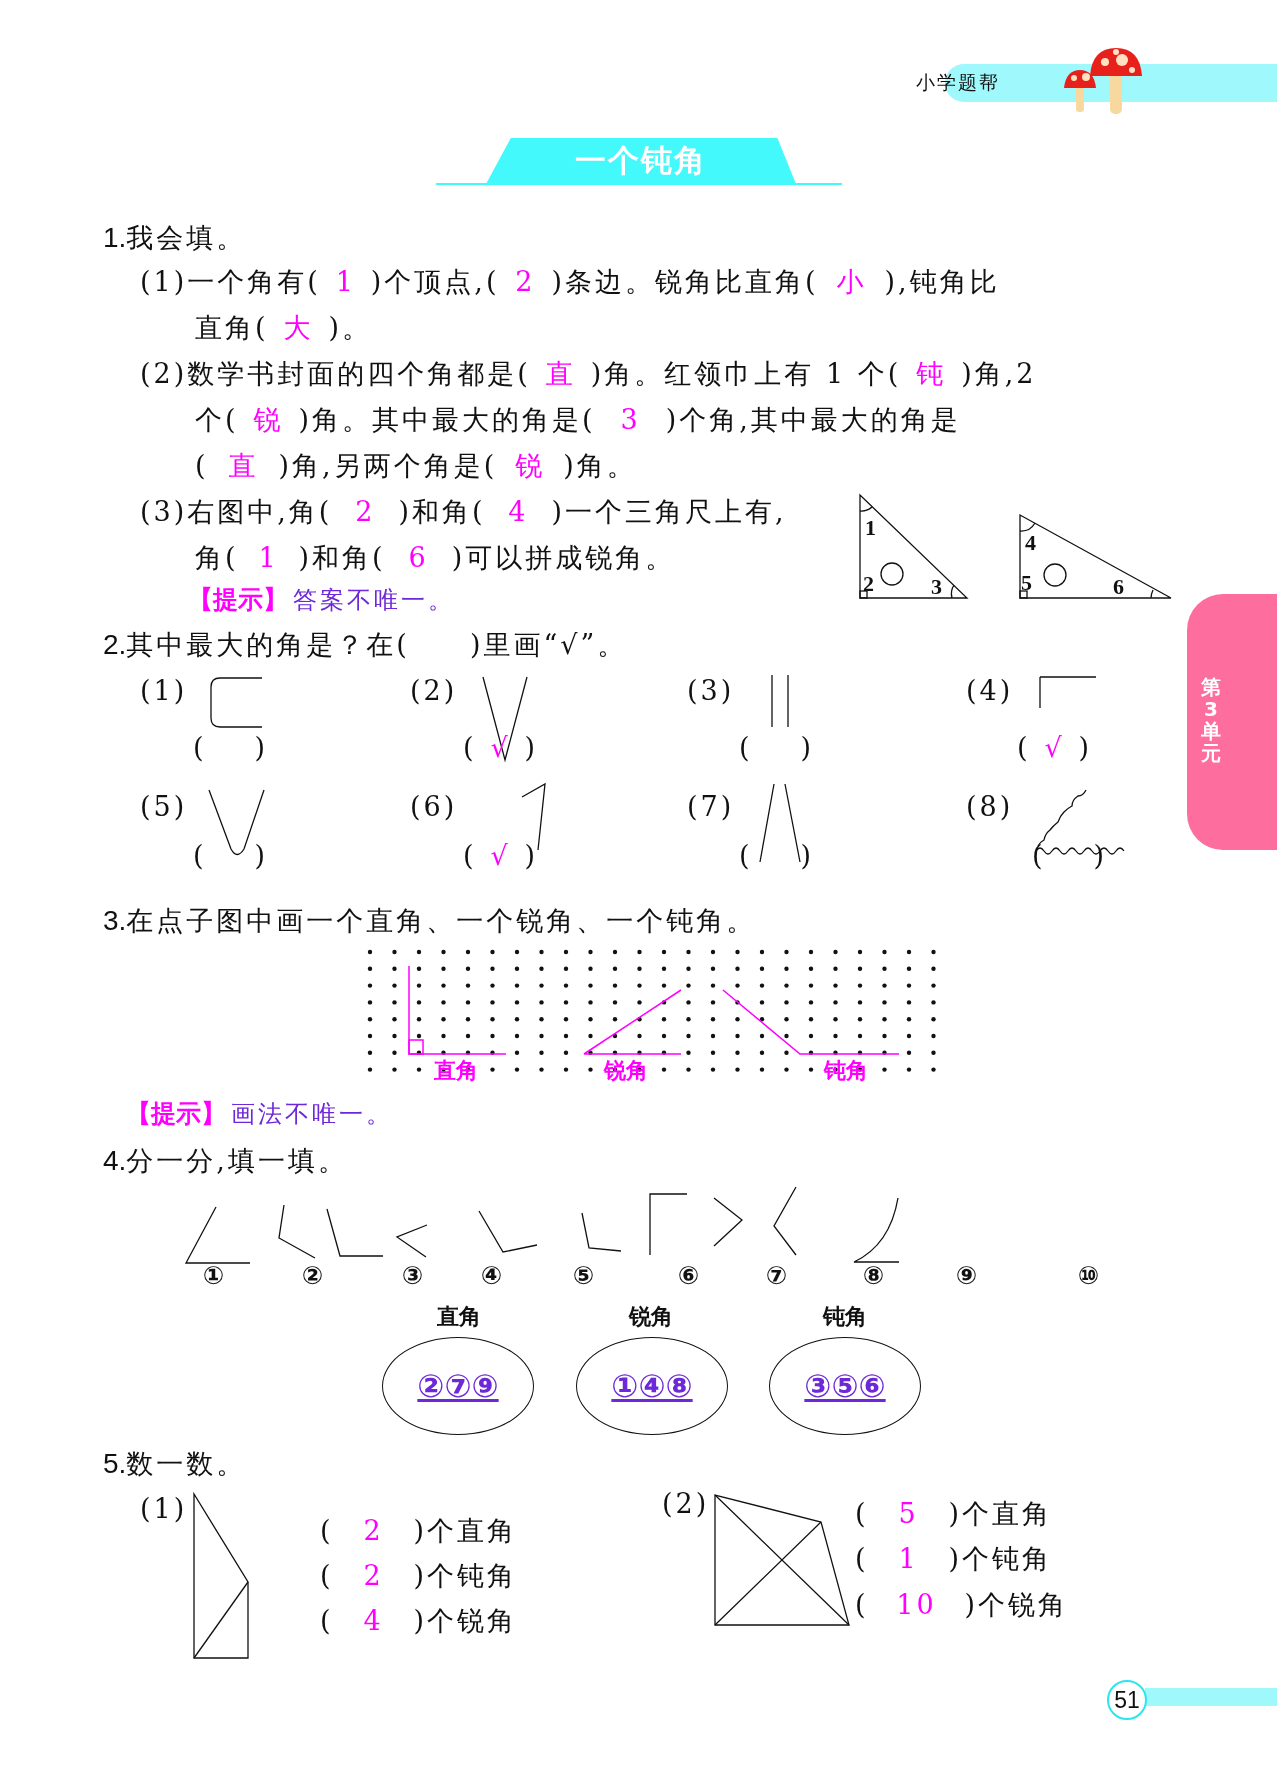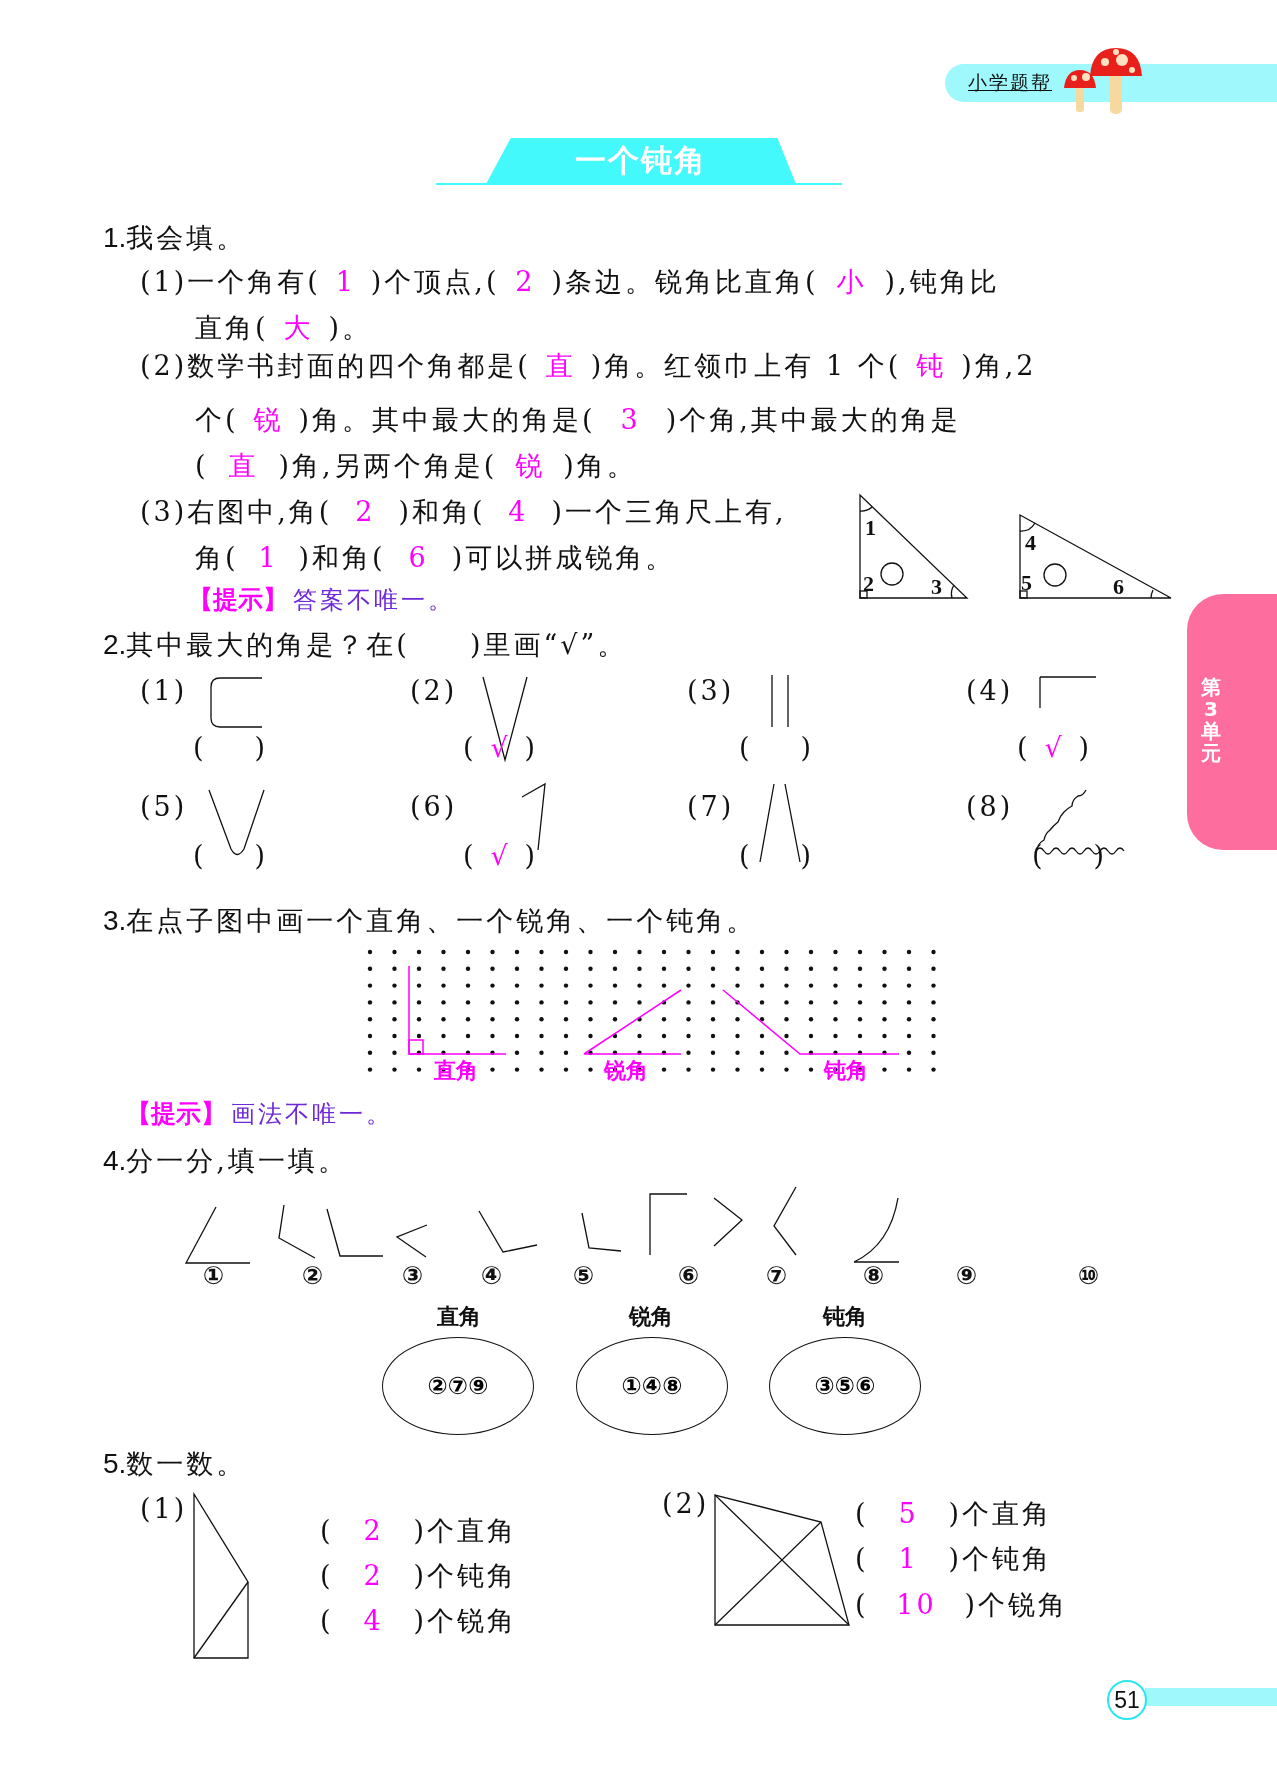--- a/index.html
+++ b/index.html
@@ -6,32 +6,32 @@
   body { width:1277px; height:1773px; position:relative; overflow:hidden;
          font-family:"DejaVu Serif", "Liberation Serif", serif; color:#111; }
   .abs { position:absolute; }
   .sans { font-family:"DejaVu Sans", "Liberation Sans", sans-serif; }
   .ans { color:#ff00ff; }
   .txt { font-size:27px; letter-spacing:3px; white-space:nowrap; }
   .qtitle { font-size:27px; letter-spacing:3px; white-space:nowrap; }
   .qnum { font-family:"Liberation Sans", sans-serif; font-size:28px; letter-spacing:0; }
   .paren { display:inline-block; text-align:center; }
   .brand-pill { left:945px; top:64px; width:340px; height:38px; background:#9ff8fb; border-radius:19px 0 0 19px; }
-  .brand-text { left:968px; top:70px; font-size:19px; letter-spacing:2px; font-family:"DejaVu Sans", sans-serif; color:#111;text-decoration:underline; }
+  .brand-text { left:916px; top:70px; font-size:19px; letter-spacing:2px; font-family:"DejaVu Sans", sans-serif; color:#111; }
   .title-tab { left:486px; top:138px; width:310px; height:46px; background:#44f9fb;
                clip-path: polygon(8% 0, 94% 0, 100% 100%, 0 100%); border-radius:14px 14px 0 0; }
   .title-line { left:436px; top:183px; width:406px; height:2px; background:#44f9fb; }
   .title-text { left:486px; top:140px; width:310px; text-align:center; font-size:31px; color:#fff; font-weight:bold; letter-spacing:2px; }
   .side-tab { left:1187px; top:594px; width:90px; height:256px; background:#fd6e9f; border-radius:36px 0 0 36px; }
   .side-text { left:1187px; top:676px; width:48px; text-align:center; color:#fff; font-weight:bold; font-size:20px; line-height:22px; }
   .hint-label { color:#ff00ff; font-family:"DejaVu Sans", sans-serif; font-size:25px; font-weight:bold; }
   .hint-text { color:#6d28d9; font-size:24px; letter-spacing:3px; }
   .fig { position:absolute; }
   .circled { font-family:"DejaVu Sans", sans-serif; font-size:25px; font-weight:bold; }
-  .ellipse-box { position:absolute; width:150px; height:96px; border:1.5px solid #111; border-radius:50%; text-align:center; line-height:96px; color:#000000; font-size:24px; font-weight:bold; font-family:"DejaVu Sans", sans-serif; }
+  .ellipse-box { position:absolute; width:150px; height:96px; border:1.5px solid #111; border-radius:50%; text-align:center; line-height:96px; color:#6d28d9; font-size:32px; font-weight:bold; font-family:"DejaVu Sans", sans-serif;text-decoration:underline; }
   .cat-label { position:absolute; font-family:"DejaVu Sans", sans-serif; font-weight:bold; font-size:22px; }
   .page-circle { left:1107px; top:1680px; width:36px; height:36px; border:2px solid #2be6ef; border-radius:50%; background:#fff; text-align:center; line-height:36px; font-family:"Liberation Sans", sans-serif; font-size:23px; }
   .page-bar { left:1145px; top:1688px; width:132px; height:18px; background:#9ff8fb; }
 </style>
 </head>
 <body>
 
 <div class="abs brand-pill"></div>
 <div class="abs brand-text">小学题帮</div>
 <svg class="abs" style="left:1060px;top:44px" width="86" height="72">
@@ -63,21 +63,21 @@
   <span class="qnum">1.</span><span>我会填。</span>
 </div>
 
 <div class="abs txt" style="left:140px;top:264px">
   <span>(1)</span><span>一个角有(</span><span class="paren ans" style="width:50px">1</span><span>)个顶点,(</span><span class="paren ans" style="width:52px">2</span><span>)条边。锐角比直角(</span><span class="paren ans" style="width:66px">小</span><span>),钝角比</span>
 </div>
 <div class="abs txt" style="left:195px;top:310px">
   <span>直角(</span><span class="paren ans" style="width:60px">大</span><span>)。</span>
 </div>
 
-<div class="abs txt" style="left:140px;top:348px">
+<div class="abs txt" style="left:140px;top:356px">
   <span>(2)</span><span>数学书封面的四个角都是(</span><span class="paren ans" style="width:60px">直</span><span>)角。红领巾上有 1 个(</span><span class="paren ans" style="width:60px">钝</span><span>)角,2</span>
 </div>
 <div class="abs txt" style="left:195px;top:402px">
   <span>个(</span><span class="paren ans" style="width:60px">锐</span><span>)角。其中最大的角是(</span><span class="paren ans" style="width:70px">3</span><span>)个角,其中最大的角是</span>
 </div>
 <div class="abs txt" style="left:195px;top:448px">
   <span>(</span><span class="paren ans" style="width:70px">直</span><span>)角,另两个角是(</span><span class="paren ans" style="width:66px">锐</span><span>)角。</span>
 </div>
 
 <div class="abs txt" style="left:140px;top:494px">

